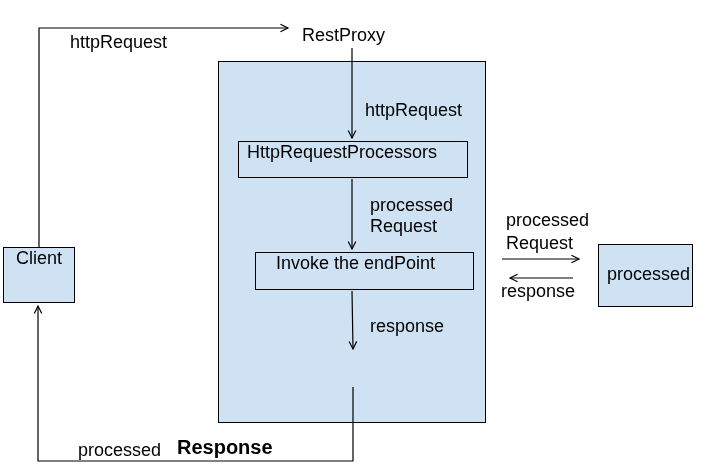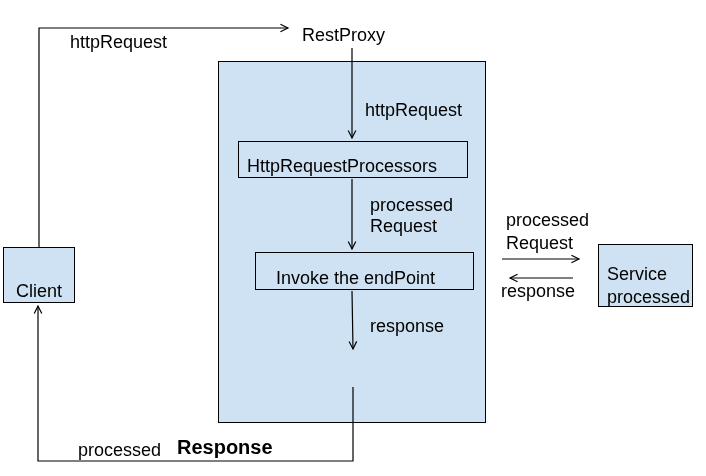--- a/index.html
+++ b/index.html
@@ -23,21 +23,21 @@
     border:1.5px solid var(--stroke);
     box-sizing:border-box;z-index:1;
   }
   .node{
     position:absolute;
     background:var(--fill);
     border:1px solid var(--stroke);
     box-sizing:border-box;
     font-size:18px;line-height:1.15;
     z-index:3;
-    display:flex;align-items:flex-end;
+    display:flex;align-items:flex-start;
     white-space:nowrap;
   }
   .node.client{left:3px;top:247px;width:72px;height:56px;justify-content:center;}
   .node.reqproc{left:238px;top:141px;width:230px;height:37px;padding-left:8px;}
   .node.invoke{left:255px;top:252px;width:219px;height:38px;padding-left:20px;}
   .node.respproc{left:233px;top:352px;width:237px;height:35px;padding-left:9px;}
   .node.service{
     left:598px;top:244px;width:95px;height:63px;
     padding:18px 0 0 8px;
     display:block;line-height:23px;
@@ -89,21 +89,20 @@
   <div class="node reqproc">
     <span>HttpRequestProcessors</span>
   </div>
 
   <div class="node invoke">
     <span>Invoke the endPoint</span>
   </div>
 
 
   <div class="node service">
-    <div>Service</div>
     <div>processed</div>
   </div>
 
   <div class="lbl httpreq-top">httpRequest</div>
 
   <div class="lbl httpreq-in">httpRequest</div>
 
   <div class="lbl proc-req-mid">
     <div>processed</div>
     <div>Request</div>

